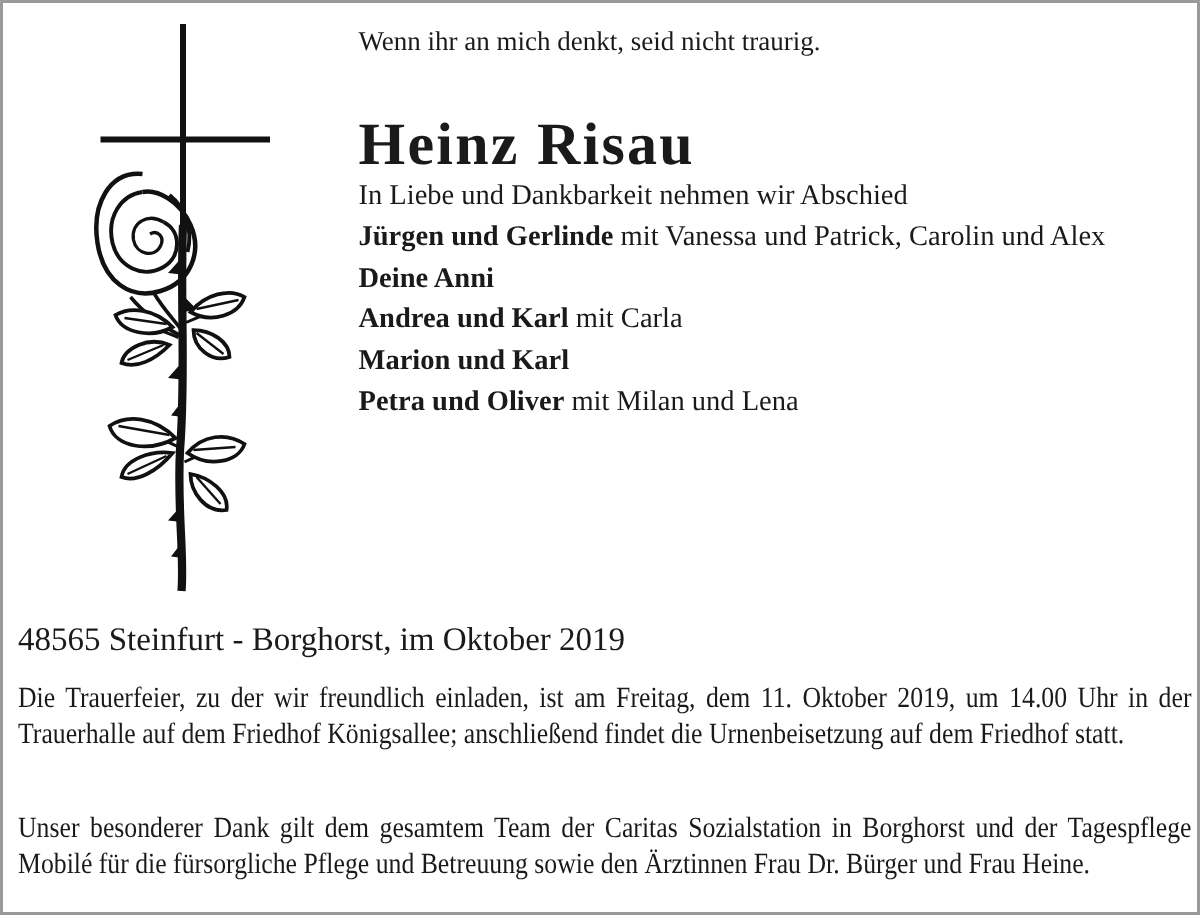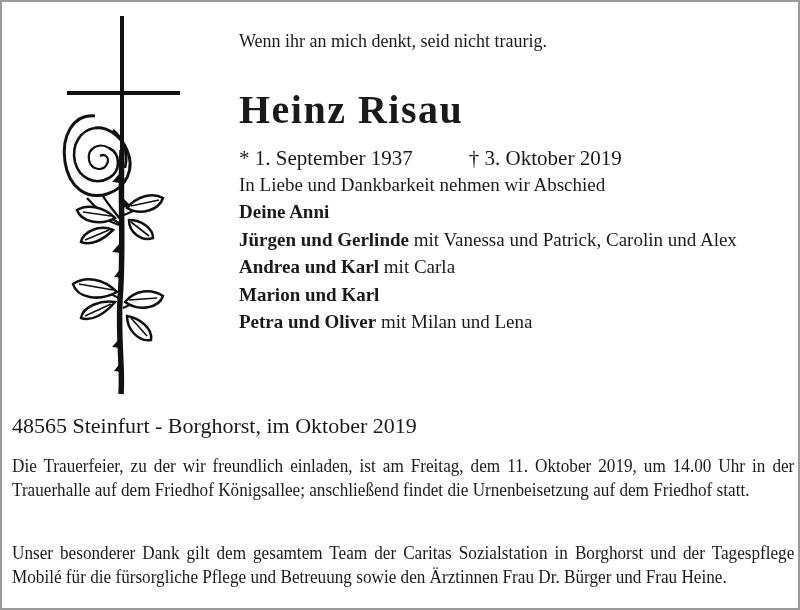--- a/index.html
+++ b/index.html
@@ -14,21 +14,21 @@
     overflow:hidden;
   }
 
   
   .illustration {
     position:absolute; left:55px; top:8px;
     width:132px; height:392px;
   }
 
   
-  .content { position:absolute; left:237px; top:26px; width:560px; }
+  .content { position:absolute; left:237px; top:12px; width:560px; }
   .verse { font-size:18px; line-height:26.5px; white-space:nowrap; }
   .name {
     font-size:40px; font-weight:bold; letter-spacing:1.5px;
     line-height:42px; margin:34px 0 0 0;
   }
   .dates { margin-top:14px; font-size:21px; line-height:26px; white-space:nowrap; }
   .birth { margin-right:56px; }
   .family { margin-top:0; font-size:19px; line-height:27.5px; white-space:nowrap; }
   .b { font-weight:bold; }
 
@@ -99,28 +99,25 @@
   </svg>
 
   <div class="content">
 
     <div class="verse">
       <div>Wenn ihr an mich denkt, seid nicht traurig.</div>
     </div>
 
     <h1 class="name">Heinz Risau</h1>
 
-    <div class="dates">
-      <span class="birth">* 1. September 1937</span><span>† 3. Oktober 2019</span>
-    </div>
 
     <div class="family">
       <div>In Liebe und Dankbarkeit nehmen wir Abschied</div>
+      <div><span class="b">Jürgen und Gerlinde</span><span> mit Vanessa und Patrick, Carolin und Alex</span></div>
       <div><span class="b">Deine Anni</span><span></span></div>
-      <div><span class="b">Jürgen und Gerlinde</span><span> mit Vanessa und Patrick, Carolin und Alex</span></div>
       <div><span class="b">Andrea und Karl</span><span> mit Carla</span></div>
       <div><span class="b">Marion und Karl</span><span></span></div>
       <div><span class="b">Petra und Oliver</span><span> mit Milan und Lena</span></div>
     </div>
 
   </div>
 
   <div class="place-date">48565 Steinfurt - Borghorst, im Oktober 2019</div>
 
   <p class="para para1">Die Trauerfeier, zu der wir freundlich einladen, ist am Freitag, dem 11. Oktober 2019, um 14.00 Uhr in der Trauerhalle auf dem Friedhof Königsallee; anschließend findet die Urnenbeisetzung auf dem Friedhof statt.</p>

